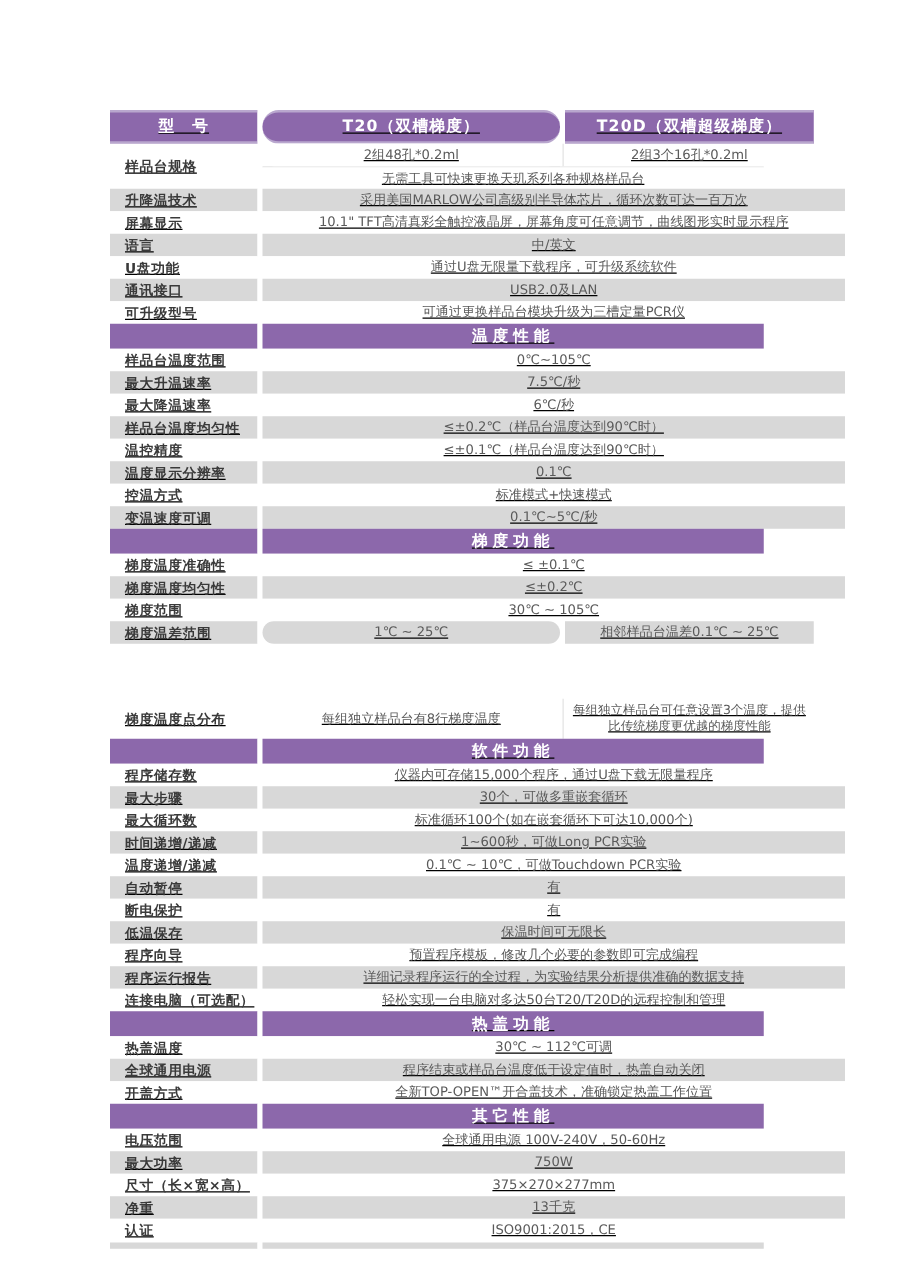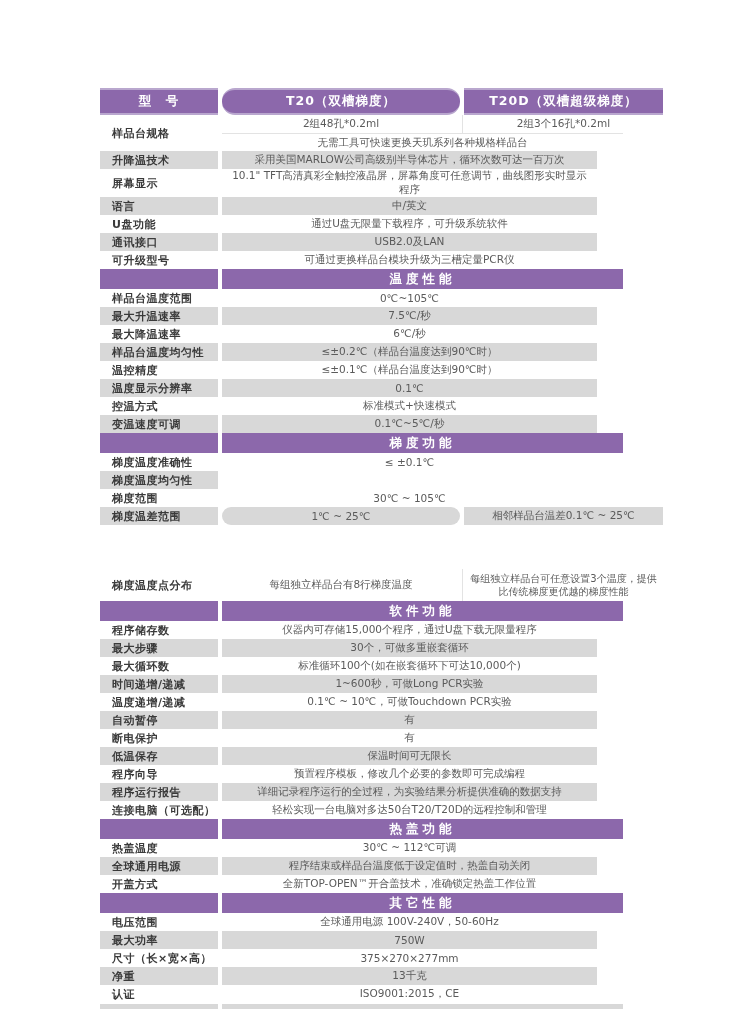--- a/index.html
+++ b/index.html
@@ -8,29 +8,29 @@
     --gray-row:#d8d8d8;
     --divider:#e3e3e3;
     --label-text:#3a3a3a;
     --value-text:#5a5a5a;
   }
   html,body{margin:0;padding:0;}
   body{
     width:735px;height:1022px;background:#ffffff;position:relative;
     font-family:"DejaVu Sans","Liberation Sans",sans-serif;
   }
-  .spec-table{position:absolute;left:100px;top:88px;width:523px;}
+  .spec-table{position:absolute;left:88px;top:88px;width:523px;text-decoration:underline;}
   .row{display:flex;width:523px;}
   .gap{width:4px;background:#ffffff;flex:none;}
   .cell{display:flex;align-items:center;justify-content:center;box-sizing:border-box;background:#ffffff;}
   .label-cell{
     width:118px;flex:none;justify-content:flex-start;padding-left:12px;
     font-size:11px;font-weight:bold;color:var(--label-text);letter-spacing:0.5px;
   }
-  .value-merged{width:375px;flex:none;font-size:10.5px;color:var(--value-text);text-align:center;padding:0 6px;}
+  .value-merged{width:466px;flex:none;font-size:10.5px;color:var(--value-text);text-align:center;padding:0 6px;}
   .v1{width:238px;flex:none;font-size:10.5px;color:var(--value-text);text-align:center;border-radius:13px;}
   .v2{width:199px;flex:none;font-size:10.5px;color:var(--value-text);text-align:center;}
   .vgap{width:4px;flex:none;background:#ffffff;}
   .vgap.line{background:linear-gradient(#e3e3e3,#e3e3e3) center/1px 100% no-repeat #ffffff;}
   .spec-row{min-height:18px;}
   .spec-row.gray .cell{background:var(--gray-row);}
   .spec-row.gray .vgap{background:#ffffff;}
   
   .header-row{height:27px;}
   .header-cell{
@@ -168,20 +168,21 @@
           <div class="sec-seg sec-value">梯度功能</div>
         </div>
         <div class="row spec-row">
           <div class="cell label-cell">梯度温度准确性</div>
           <div class="gap"></div>
           <div class="cell value-merged">≤ ±0.1℃</div>
         </div>
         <div class="row spec-row gray">
           <div class="cell label-cell">梯度温度均匀性</div>
           <div class="gap"></div>
+          <div class="cell value-merged">≤±0.2℃</div>
         </div>
         <div class="row spec-row">
           <div class="cell label-cell">梯度范围</div>
           <div class="gap"></div>
           <div class="cell value-merged">30℃ ~ 105℃</div>
         </div>
         <div class="row spec-row gray">
           <div class="cell label-cell">梯度温差范围</div>
           <div class="gap"></div>
           <div class="cell v1">1℃ ~ 25℃</div>

